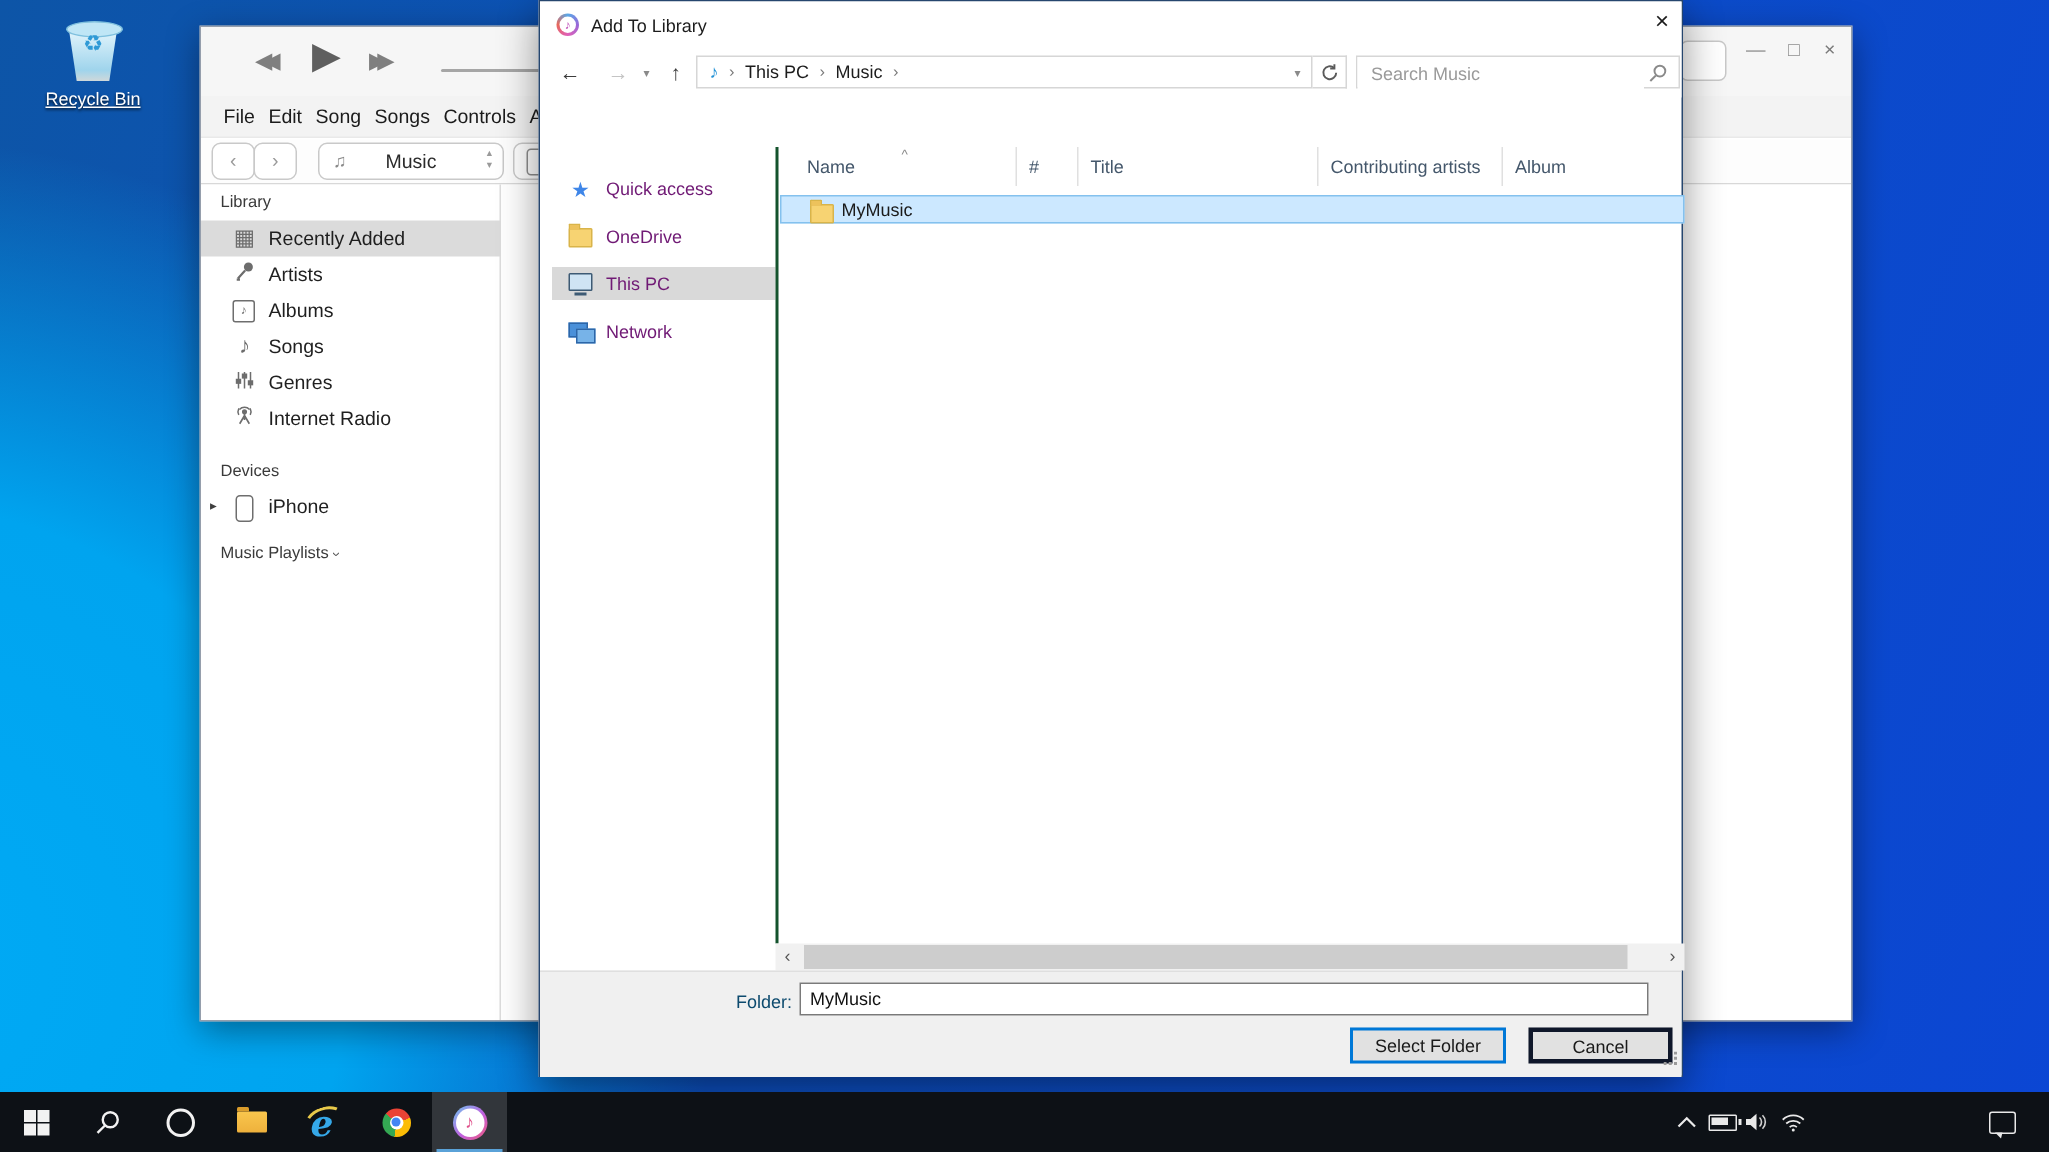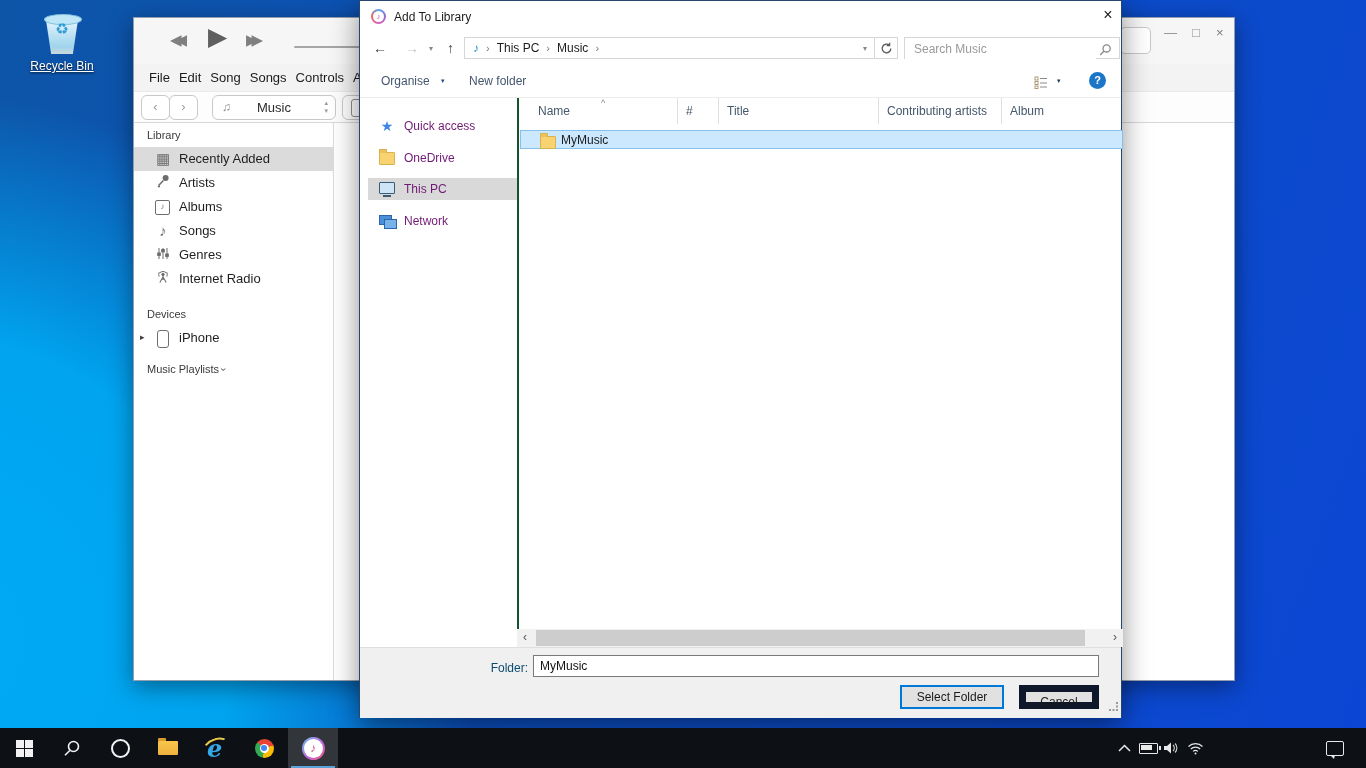--- a/index.html
+++ b/index.html
@@ -110,21 +110,21 @@
   .frow-label{position:absolute;left:40px;top:2px;font-size:12px;color:#1a1a1a;}
   .hscroll{position:absolute;left:157px;top:628px;width:606px;height:18px;background:#f1f1f1;}
   .hs-arrow{position:absolute;top:0;width:16px;height:18px;text-align:center;line-height:17px;font-size:12px;color:#555;}
   .hs-left{left:0;} .hs-right{right:0;}
   .hs-thumb{position:absolute;left:19px;top:1px;width:549px;height:16px;background:#cdcdcd;}
   .dlg-footer{position:absolute;left:0;top:646px;width:100%;height:71px;background:#f0f0f0;border-top:1px solid #dfdfdf;box-sizing:border-box;}
   .folder-lbl{position:absolute;left:0;top:13px;width:168px;text-align:right;font-size:12px;color:#0c4a6e;}
   .folder-input{position:absolute;left:173px;top:7px;width:566px;height:22px;border:1px solid #7a7a7a;box-sizing:border-box;font-size:12px;padding-left:6px;font-family:"Liberation Sans",sans-serif;color:#111;outline:none;}
   .btn{position:absolute;top:37px;height:24px;background:#e1e1e1;font-size:12px;color:#1a1a1a;text-align:center;line-height:21px;box-sizing:border-box;}
   .btn-select{left:540px;width:104px;border:2px solid #0078d7;}
-  .btn-cancel{left:659px;width:80px;border:7px solid #0f172a;}
+  .btn-cancel{left:659px;width:96px;border:3px solid #0f172a;}
   .grip{position:absolute;right:2px;bottom:2px;color:#9a9a9a;}
 
   
   .taskbar{left:0;top:728px;width:1366px;height:40px;background:#0d1116;}
   .tb-btn{position:absolute;top:0;width:48px;height:40px;display:flex;align-items:center;justify-content:center;}
   .tb-active{background:#32363b;width:50px;}
   .tb-underline{position:absolute;left:3px;bottom:0;width:44px;height:2px;background:#5aa2d8;}
   .win-logo{display:grid;grid-template-columns:8px 8px;grid-template-rows:8px 8px;gap:1px;}
   .win-logo span{background:#f2f2f2;}
   .cortana-ring{width:15px;height:15px;border:2px solid #f2f2f2;border-radius:50%;}
@@ -289,39 +289,20 @@
       <div class="searchbox">
         <input placeholder="Search Music" style="">
         <span class="search-mag">
           <svg width="13" height="13" viewBox="0 0 13 13" fill="none" stroke="currentColor" stroke-width="1.3">
               <circle cx="7.6" cy="5.4" r="3.6"></circle>
               <line x1="4.9" y1="8.3" x2="1.2" y2="12"></line>
             </svg>
         </span>
       </div>
     </div>
-    <div class="dlg-toolbar">
-      <span class="cmd cmd-org">Organise</span>
-      <span class="cmd-org-caret">▾</span>
-      <span class="cmd cmd-newf">New folder</span>
-      <span class="view-ic">
-        <svg width="15" height="13" viewBox="0 0 15 13" stroke="#b09878" fill="none">
-            <rect x="1" y="1" width="3" height="3"></rect>
-            <rect x="1" y="5.5" width="3" height="3"></rect>
-            <rect x="1" y="10" width="3" height="2.5"></rect>
-            <g stroke="#8a8a8a">
-              <line x1="6" y1="2.5" x2="13" y2="2.5"></line>
-              <line x1="6" y1="7" x2="13" y2="7"></line>
-              <line x1="6" y1="11" x2="13" y2="11"></line>
-            </g>
-          </svg>
-      </span>
-      <span class="view-caret">▾</span>
-      <span class="help-btn">?</span>
-    </div>
 
     <div class="navpane">
       <div class="np-row" style="top:17px;">
         <span class="np-ic">
             <span class="qa-star">★</span>
           </span>
         <span class="np-label">Quick access</span>
       </div>
       <div class="np-row" style="top:49px;">
         <span class="np-ic">

